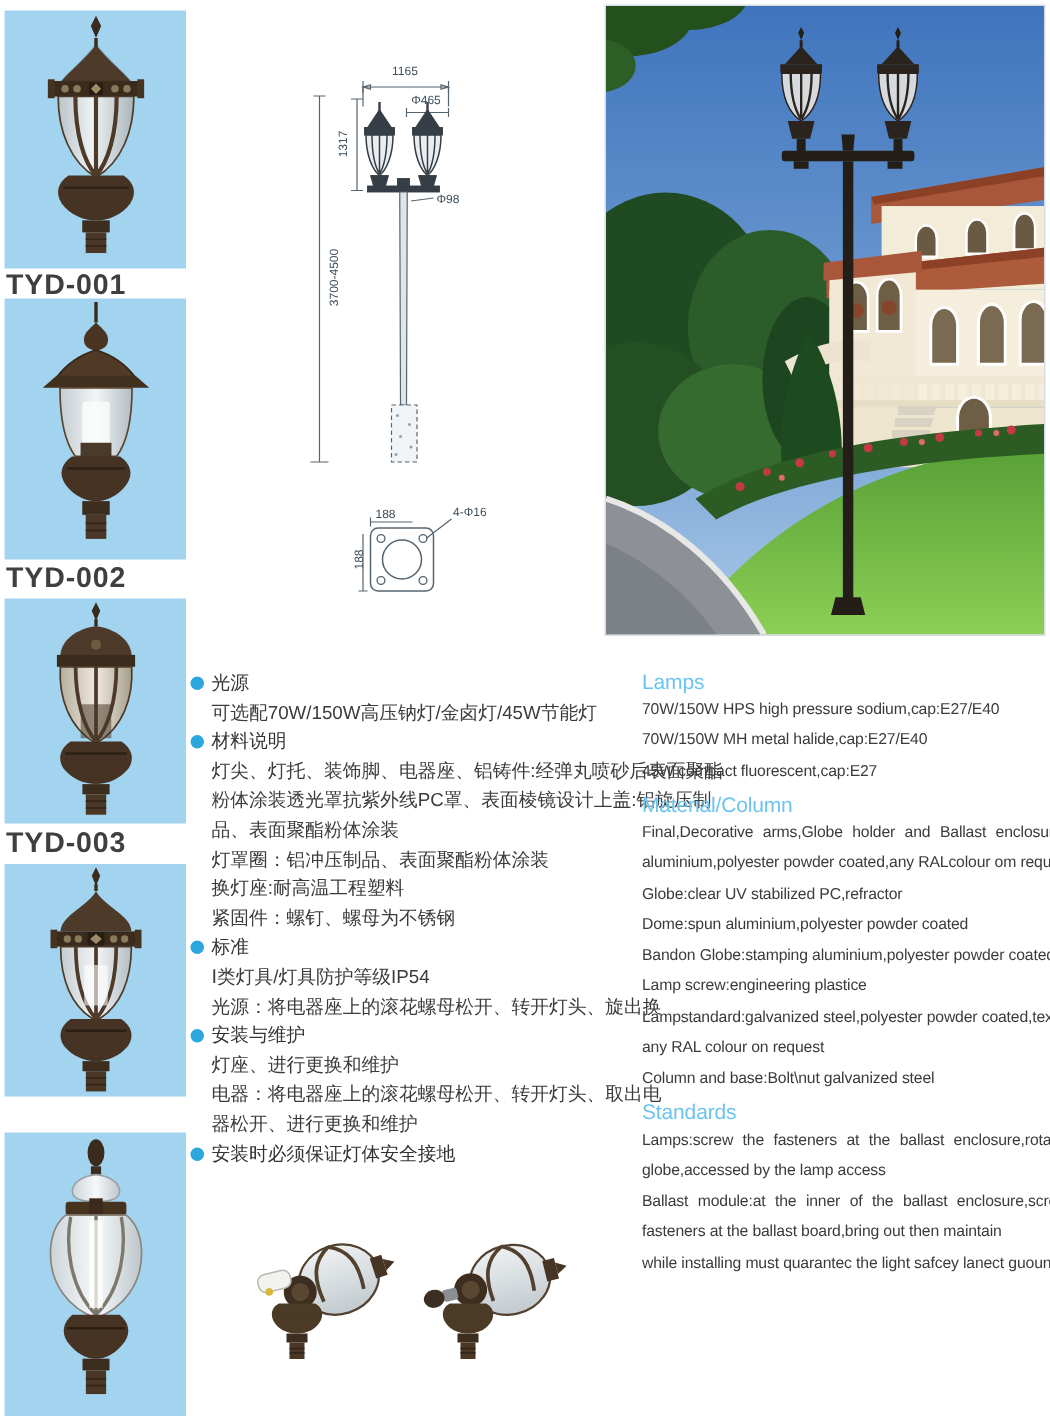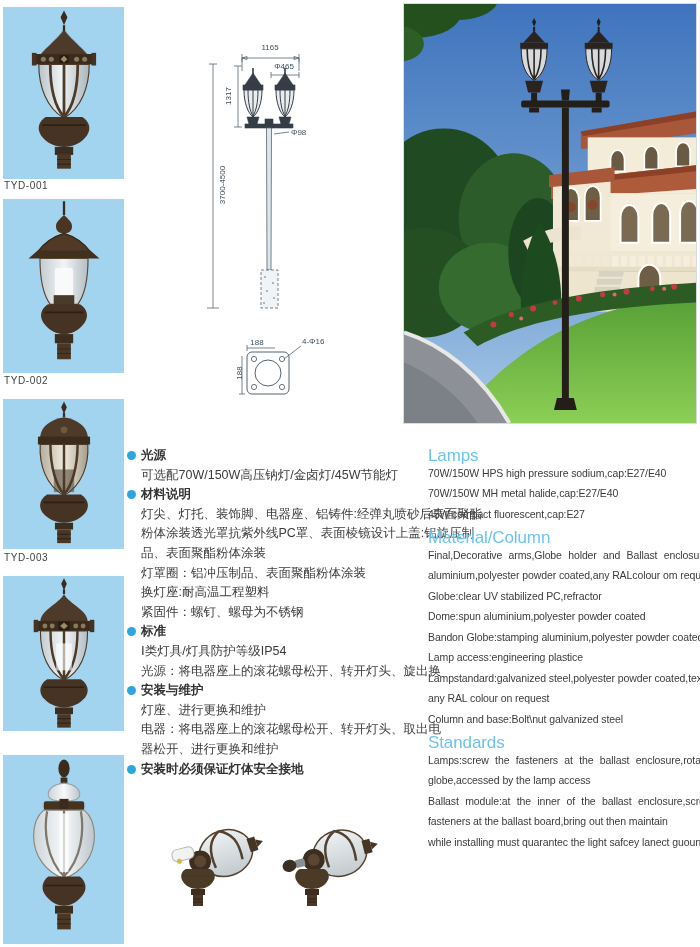--- a/index.html
+++ b/index.html
@@ -6,43 +6,43 @@
   #page{position:relative;width:700px;height:947px;background:#fff;overflow:hidden;
         font-family:"Liberation Sans","DejaVu Sans",sans-serif;}
   
   .photo{position:absolute;left:3px;width:121px;background:var(--photo-bg);}
   .photo svg{display:block;margin:0 auto;height:100%;}
   #photo1{top:7px;height:172px;}
   #photo2{top:199px;height:174px;}
   #photo3{top:399px;height:150px;}
   #photo4{top:576px;height:155px;}
   #photo5{top:755px;height:189px;}
-  .plabel{position:absolute;left:4px;height:18px;font-size:10px;font-weight:normal;
+  .plabel{position:absolute;left:4px;height:18px;font-size:19px;font-weight:bold;
           color:#3f3f3f;letter-spacing:.6px;}
   #label1{top:180px;} #label2{top:375px;} #label3{top:552px;} #label4{top:733px;margin-top:39px;}
   
   #drawing{position:absolute;left:195px;top:35px;width:180px;height:385px;}
   #drawing text{font-size:8px;fill:#3e4e5c;}
   .dimline{stroke:#55646f;stroke-width:.8;fill:none;}
   .ink{fill:#353d46;stroke:#353d46;stroke-width:.6;}
   
   #villa{position:absolute;left:403px;top:3px;width:294px;height:421px;
          border:1px solid #d6dde4;box-sizing:border-box;}
   
   .specs{position:absolute;}
   #specs-cn{left:127px;top:447px;width:296px;}
   #specs-en{left:428px;top:446px;width:272px;}
   .row{display:flex;align-items:flex-start;white-space:nowrap;}
   #specs-cn .row{height:19.6px;font-size:12.5px;color:#3b3b3b;}
-  #specs-cn .row.heading{font-weight:bold;color:#333;}
+  #specs-cn .row.heading{font-weight:normal;color:#333;}
   .bullet{flex:0 0 9px;width:9px;height:9px;border-radius:50%;background:var(--bullet-blue);
           margin:4px 5px 0 0;}
   .row.line .bullet{visibility:hidden;}
   #specs-en .row{height:20.5px;font-size:10.5px;color:#3b3b3b;letter-spacing:-.1px;}
-  #specs-en .row.heading{color:var(--heading-blue);font-size:17px;}
+  #specs-en .row.heading{color:var(--heading-blue);font-size:14px;}
   .row.wide .rtext{word-spacing:3.5px;}
   
   .maint{position:absolute;top:808px;width:110px;height:112px;}
   #maint1{left:158px;} #maint2{left:272px;}
 </style>
 </head>
 <body>
 
 <div id="page">
 
@@ -492,21 +492,21 @@
         <span class="rtext">Dome:spun aluminium,polyester powder coated</span>
       </div>
 
       <div class="row line">
 
         <span class="rtext">Bandon Globe:stamping aluminium,polyester powder coated</span>
       </div>
 
       <div class="row line">
 
-        <span class="rtext">Lamp access:engineering plastice</span>
+        <span class="rtext">Lamp screw:engineering plastice</span>
       </div>
 
       <div class="row line">
 
         <span class="rtext">Lampstandard:galvanized steel,polyester powder coated,textured</span>
       </div>
 
       <div class="row line">
 
         <span class="rtext">any RAL colour on request</span>

